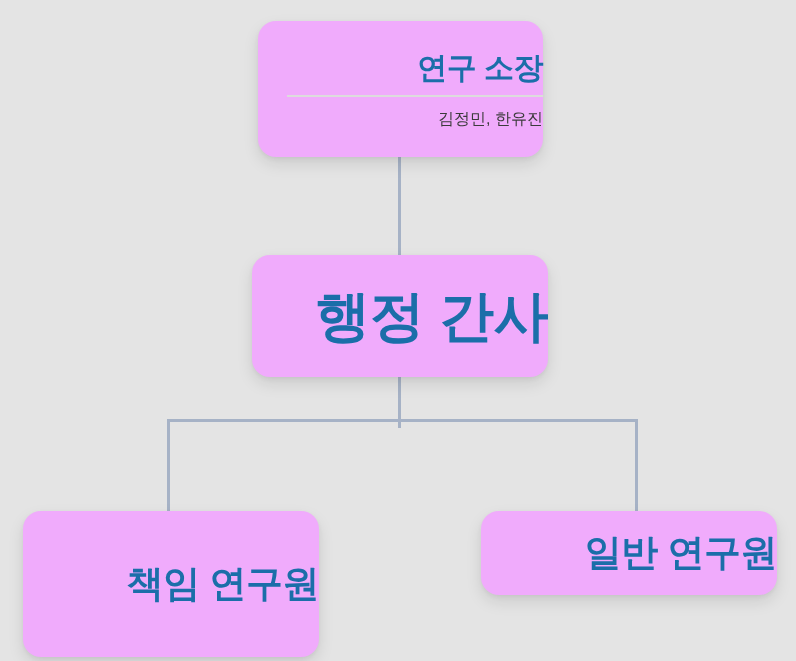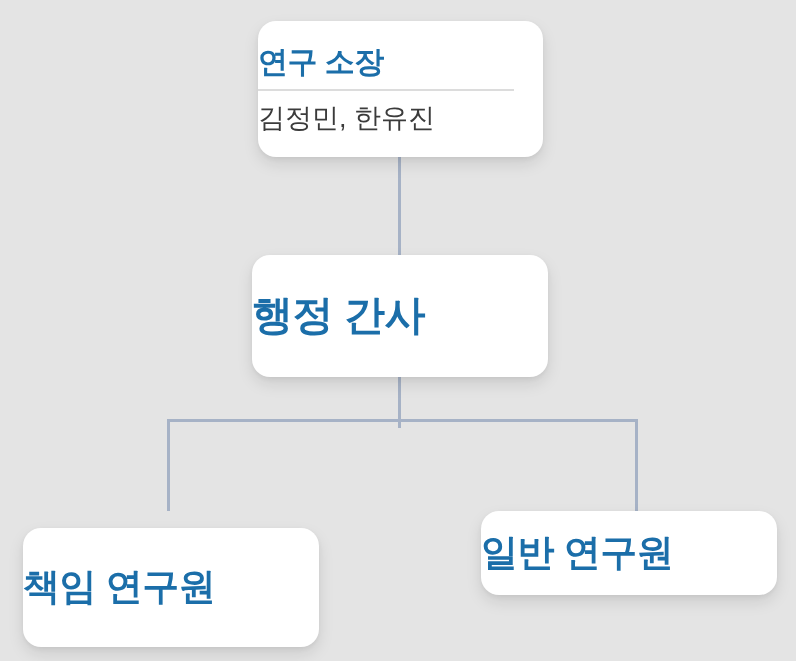--- a/index.html
+++ b/index.html
@@ -13,26 +13,26 @@
     font-family: "Liberation Sans", sans-serif;
     position: relative;
     overflow: hidden;
   }
   .org-chart {
     position: absolute;
     inset: 0;
   }
   .node {
     position: absolute;
-    background: #ffffff;
+    background: #f0abfc;
     border-radius: 18px;
     box-shadow: 0 7px 16px rgba(0,0,0,0.10), 0 2px 5px rgba(0,0,0,0.05);
     display: flex;
     flex-direction: column;
-    align-items: flex-start;
+    align-items: flex-end;
     justify-content: center;
     box-sizing: border-box;
     text-align: center;
   }
   .node-title {
     color: #1b6ea9;
     font-weight: 700;
     line-height: 1.1;
     white-space: nowrap;
     letter-spacing: -0.5px;
@@ -45,37 +45,37 @@
     font-size: 30px;
   }
   .node-divider {
     width: 256px;
     height: 2px;
     background: #dcdcdc;
     margin: 11px 0 13px 0;
   }
   .node-members {
     color: #3b3b3b;
-    font-size: 27px;
+    font-size: 16px;
     line-height: 1.1;
     white-space: nowrap;
   }
   .node-middle {
     left: 252px; top: 255px;
     width: 296px; height: 122px;
   }
   .node-middle .node-title {
-    font-size: 41px;
+    font-size: 55px;
   }
   .node-child .node-title {
     font-size: 37px;
   }
   .node-child-left {
-    left: 23px; top: 528px;
-    width: 296px; height: 119px;
+    left: 23px; top: 511px;
+    width: 296px; height: 146px;
   }
   .node-child-right {
     left: 481px; top: 511px;
     width: 296px; height: 84px;
   }
   .connector {
     position: absolute;
     background: #a6b2c6;
   }
   .conn-top-v {

